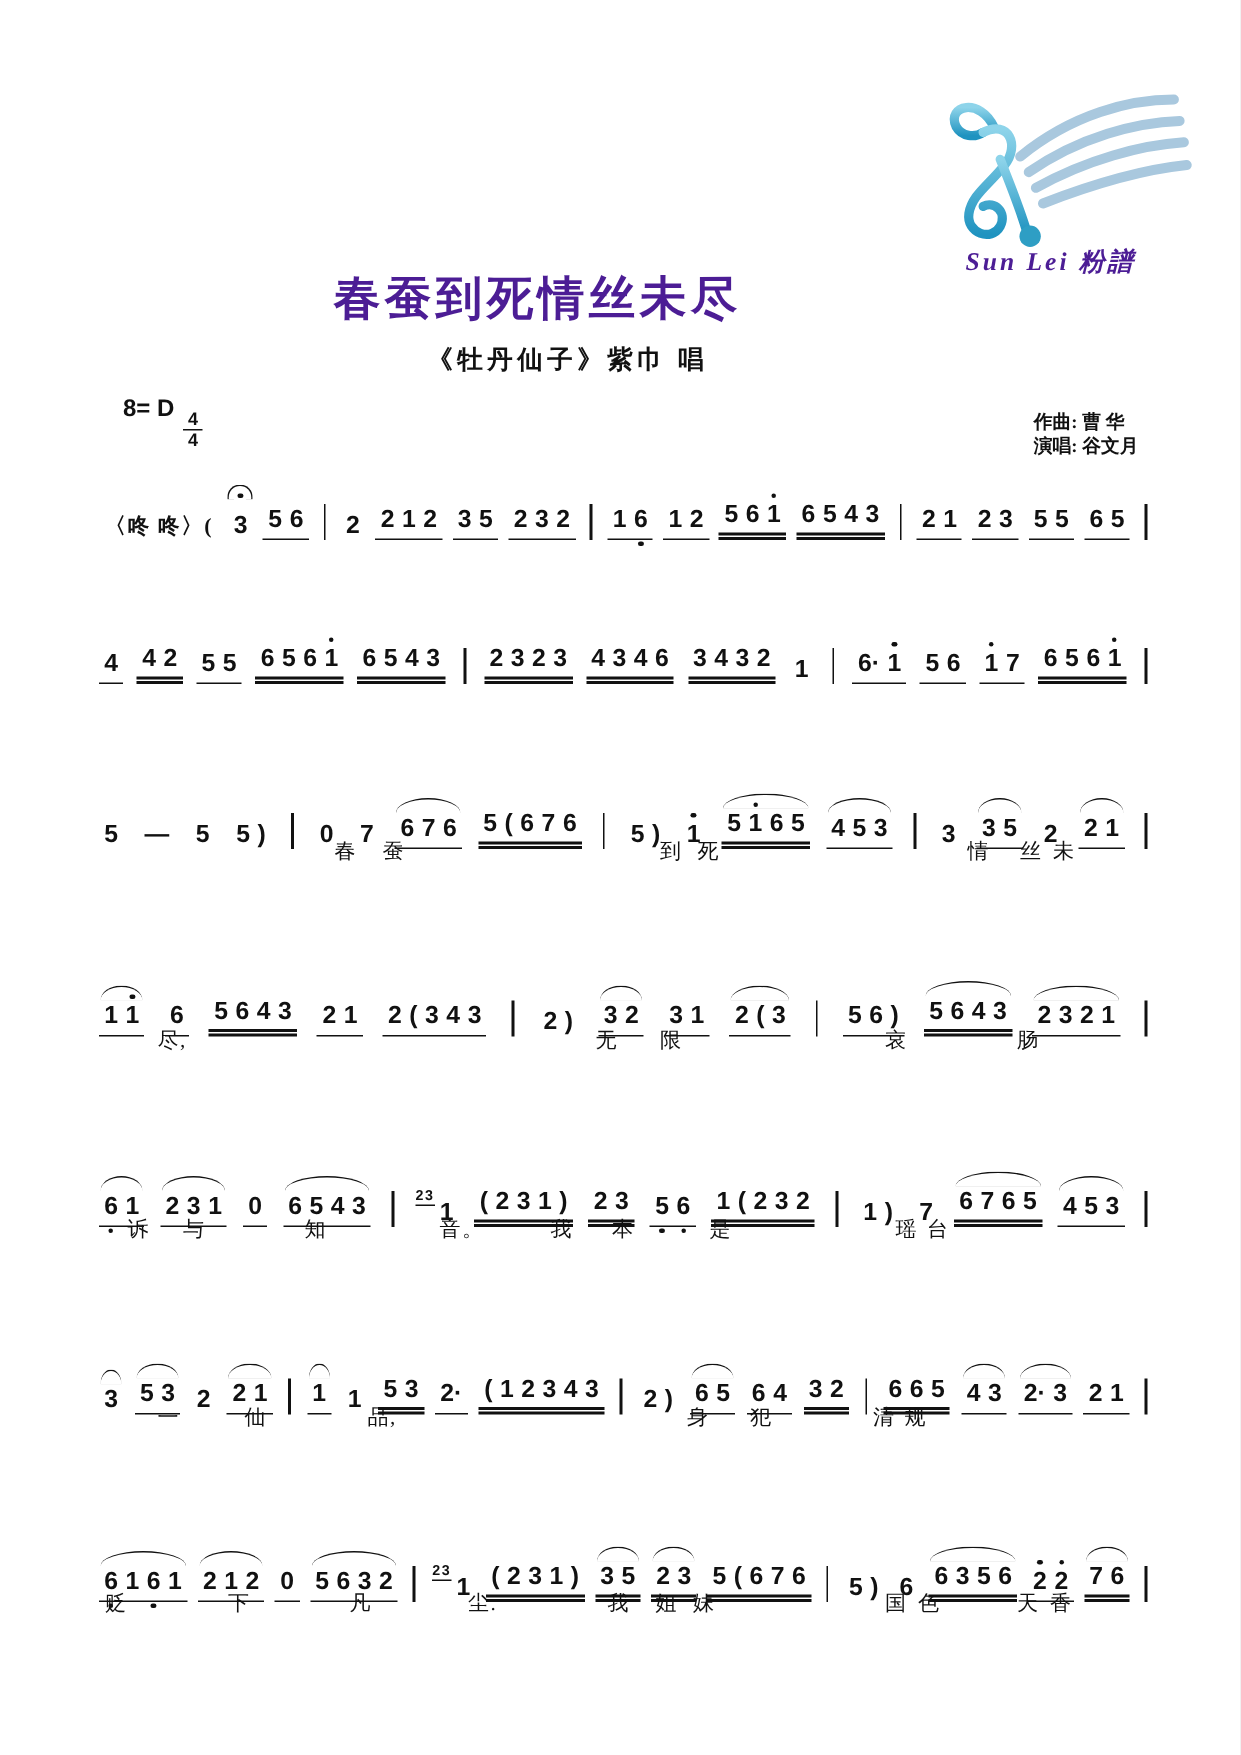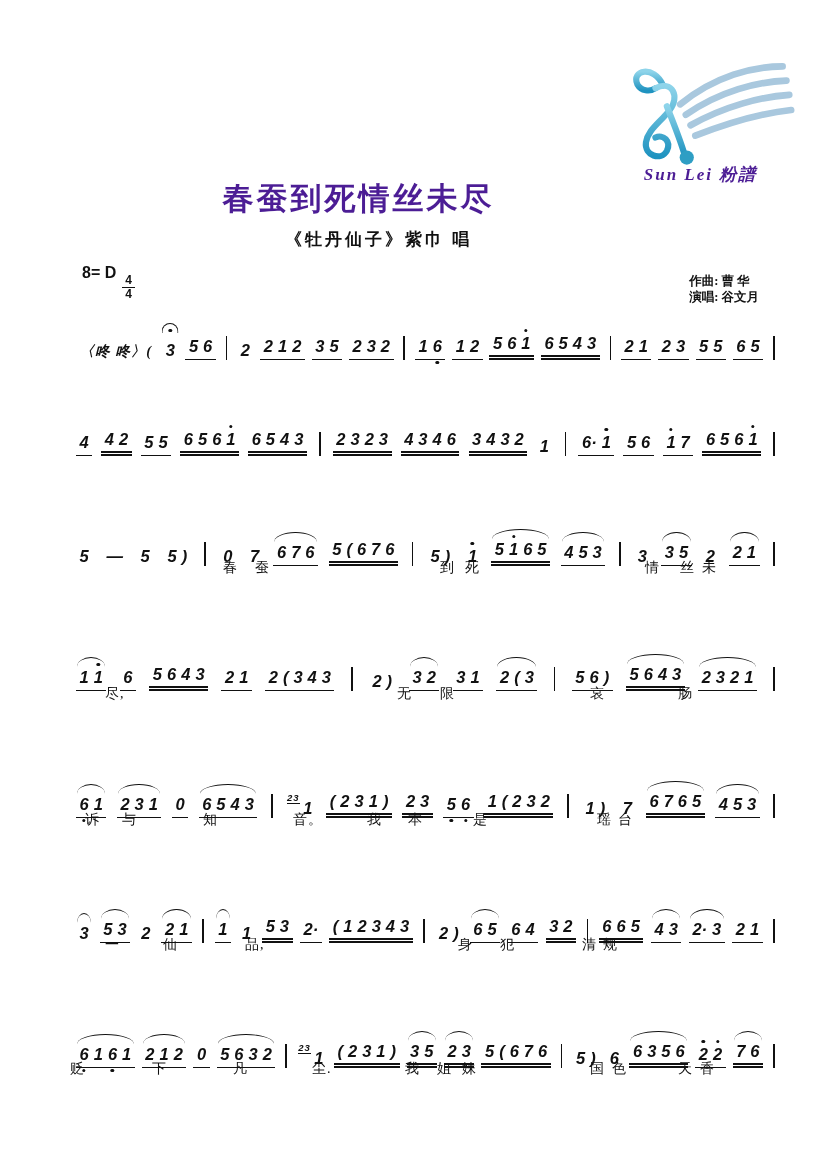--- a/index.html
+++ b/index.html
@@ -20,21 +20,21 @@
   .keysig{position:absolute;left:82px;top:264px;font-size:16px;font-weight:700;}
   .frac{display:inline-flex;flex-direction:column;align-items:center;vertical-align:-6px;
         font-size:12px;line-height:1.05;margin-left:6px;}
   .frac .num{border-bottom:1.4px solid #111;padding:0 3px;}
   .frac .den{padding:0 3px;}
   .credits{position:absolute;right:68px;top:254px;font-size:12.5px;font-weight:700;
            font-family:"Liberation Serif","DejaVu Serif",serif;line-height:1.25;margin-top:20px;}
 
   
   .music{position:absolute;inset:0;}
-  .system{position:absolute;left:76px;width:702px;font-style:italic;}
+  .system{position:absolute;left:66px;width:702px;}
   .notes-row{display:flex;justify-content:space-between;align-items:flex-end;
              padding-top:16px;white-space:nowrap;}
   .grp{position:relative;display:inline-flex;align-items:flex-end;padding:0 1px;}
   .u1{border-bottom:1.8px solid #111;padding-bottom:3px;}
   .u2{border-bottom:5px double #111;padding-bottom:2px;}
   .grp.arc::before{content:"";position:absolute;top:-11px;left:1px;right:1px;height:9px;
                    border-top:1.7px solid #111;border-radius:50% 50% 0 0/100% 100% 0 0;}
   .nt,.tx{position:relative;display:inline-block;font-weight:700;font-size:16.5px;
           line-height:1.15;padding:0 2.5px;}
   .tx.cn{font-weight:700;font-size:14.5px;font-family:"Liberation Serif","DejaVu Serif",serif;letter-spacing:1px;}

